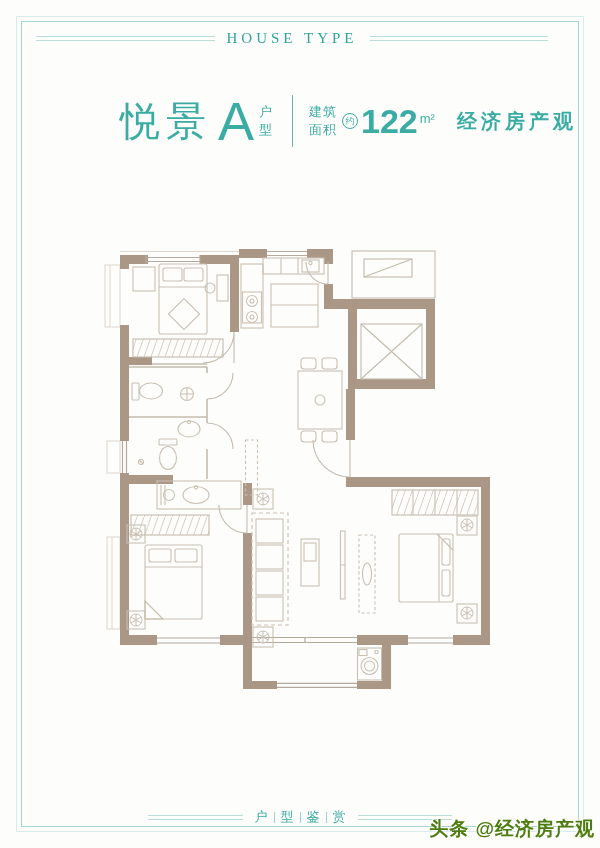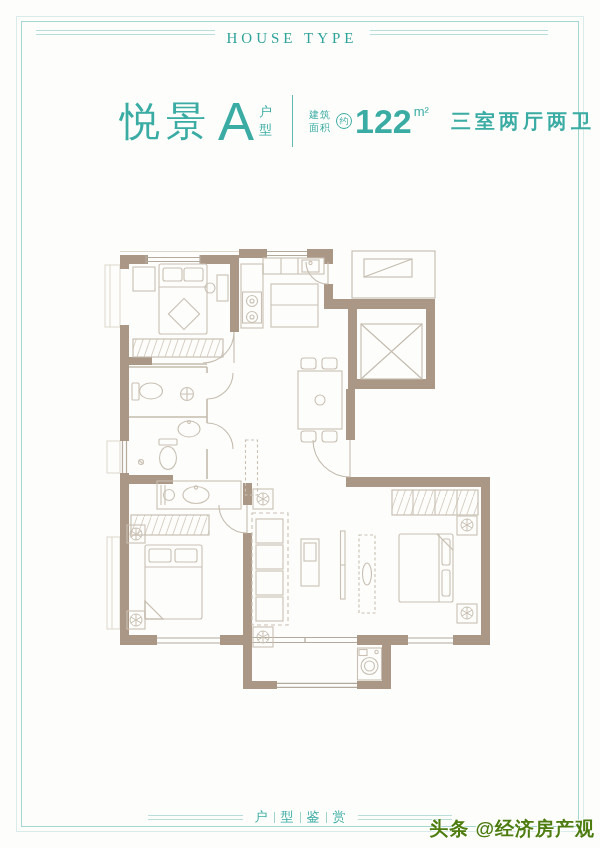--- a/index.html
+++ b/index.html
@@ -2,38 +2,38 @@
 <html><head>
 <meta charset="utf-8">
 <style>
   html,body{margin:0;padding:0;background:#e8e8e8;}
   .page{position:relative;width:600px;height:848px;background:#fdfdfb;overflow:hidden;
         font-family:"Liberation Sans","DejaVu Sans",sans-serif;}
   .frame-outer{position:absolute;inset:16px;border:1px solid #d9ecea;pointer-events:none;}
   .frame-inner{position:absolute;inset:21px;border:1px solid #a3d6d1;pointer-events:none;}
 
   
-  .header-row{position:absolute;top:30px;left:36px;right:52px;display:flex;gap:12px;}
+  .header-row{position:absolute;top:30px;left:36px;right:52px;display:flex;align-items:center;gap:12px;}
   .hline-group{flex:1;display:flex;flex-direction:column;gap:3px;}
   .hline{height:1px;background:#b9ded9;}
   .header-title{font-family:"Liberation Serif","DejaVu Serif",serif;font-size:15px;letter-spacing:4px;
                 color:#2fa39b;white-space:nowrap;}
 
   
   .title-row{position:absolute;top:90px;left:120px;height:62px;display:flex;align-items:center;color:#3aaca4;}
   .project-name{font-size:40px;letter-spacing:6px;font-weight:400;}
   .unit-letter{font-size:54px;font-weight:300;margin-left:6px;line-height:1;}
   .unit-chars{display:flex;flex-direction:column;margin-left:5px;font-size:13px;line-height:1.25;gap:1px;}
   .title-divider{width:1px;height:52px;background:#62b9b2;margin:0 16px 0 20px;}
   .area-group{display:flex;align-items:center;}
-  .area-label{font-size:10px;line-height:1.35;letter-spacing:1px;}
+  .area-label{font-size:13px;line-height:1.35;letter-spacing:1px;}
   .approx-badge{width:14px;height:14px;border:1px solid #3aaca4;border-radius:50%;font-size:9px;
                 display:flex;align-items:center;justify-content:center;margin:0 3px 0 5px;}
   .area-value{font-size:34px;font-weight:700;line-height:1;letter-spacing:0;}
-  .area-unit{font-size:13px;align-self:flex-end;margin:0 0 20px 2px;}
+  .area-unit{font-size:13px;align-self:flex-end;margin:0 0 13px 2px;}
   .layout-desc{font-size:20px;letter-spacing:4px;font-weight:bold;margin-left:22px;white-space:nowrap;}
 
   
   .plan{position:absolute;left:95px;top:237px;width:410px;height:470px;}
 
   
   .footer-row{position:absolute;left:148px;right:148px;bottom:22px;display:flex;align-items:center;gap:12px;}
   .footer-title{display:flex;align-items:center;color:#3aaca4;font-size:13px;white-space:nowrap;}
   .footer-sep{width:1px;height:11px;background:#9fd3ce;margin:0 6px;}
 
@@ -71,21 +71,21 @@
     <div class="title-divider"></div>
     <div class="area-group">
       <div class="area-label">
         <div>建筑</div>
         <div>面积</div>
       </div>
       <div class="approx-badge">约</div>
       <div class="area-value">122</div>
       <div class="area-unit">m²</div>
     </div>
-    <div class="layout-desc">三室两厅两卫</div>
+    <div class="layout-desc">经济房产观</div>
   </div>
 
   <svg class="plan" viewBox="0 0 410 470" xmlns="http://www.w3.org/2000/svg">
     <defs>
       <pattern id="hatch" patternUnits="userSpaceOnUse" width="7" height="20">
         <path d="M0,20 L7,0" stroke="#d6cec2" stroke-width="1" fill="none"></path>
       </pattern>
       <g id="fan" stroke="#c9c0b3" fill="none" stroke-width="1">
         <circle r="6"></circle>
         <path d="M0,-6 V6 M-5.2,-3 L5.2,3 M5.2,-3 L-5.2,3"></path>

